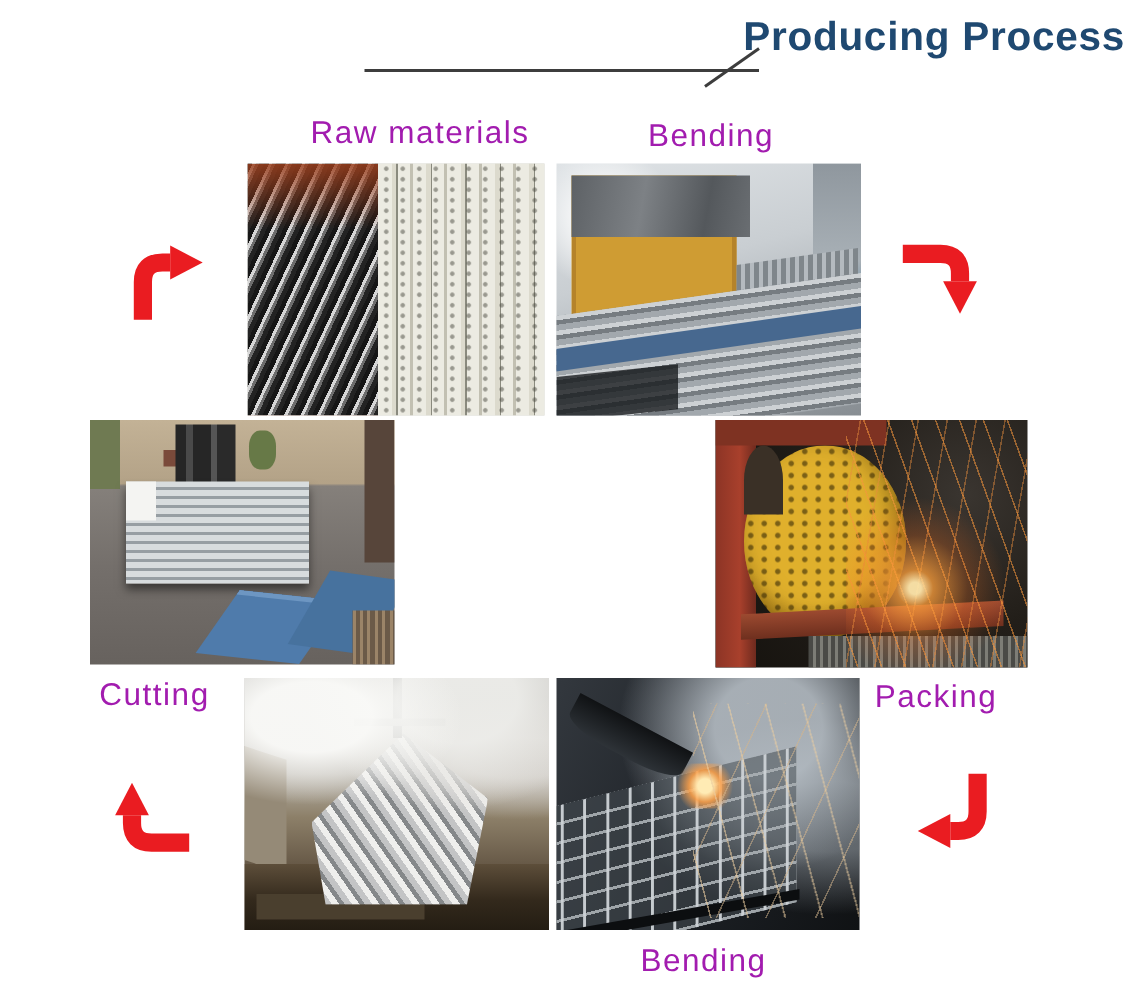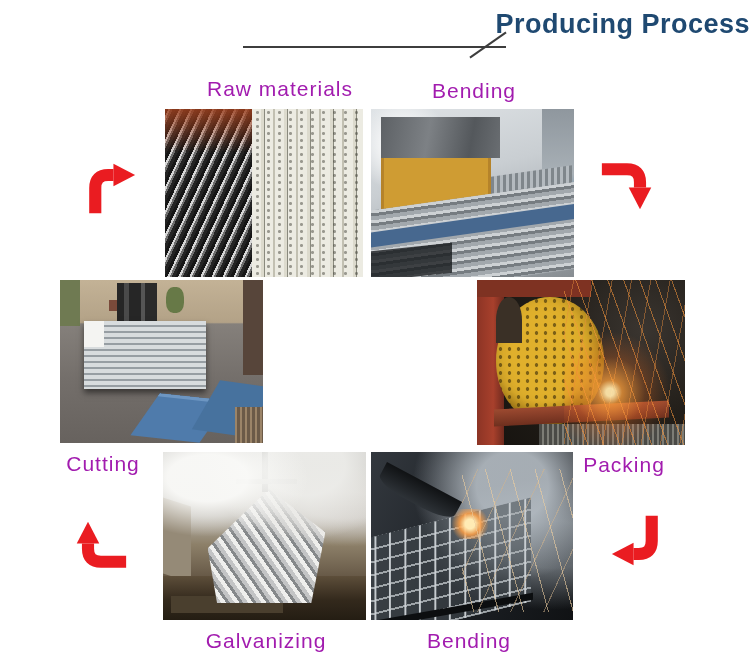--- a/index.html
+++ b/index.html
@@ -138,21 +138,20 @@
 <div class="canvas">
 
   <div class="title">Producing Process</div>
   <div class="title-underline"></div>
   <div class="title-slash"></div>
 
   <div class="step-label" style="left:280px;top:77px">Raw materials</div>
   <div class="step-label" style="left:474px;top:79px">Bending</div>
   <div class="step-label" style="left:103px;top:452px">Cutting</div>
   <div class="step-label" style="left:624px;top:453px">Packing</div>
-  <div class="step-label" style="left:266px;top:629px">Galvanizing</div>
   <div class="step-label" style="left:469px;top:629px">Bending</div>
 
   <div class="photo ph-raw" aria-label="steel rods and serrated flat bars">
     <div class="rods"></div>
     <div class="serrated"></div>
   </div>
 
   <div class="photo ph-weld" aria-label="grating welding machine line">
     <div class="weld-wall"></div>
     <div class="weld-yellow">

